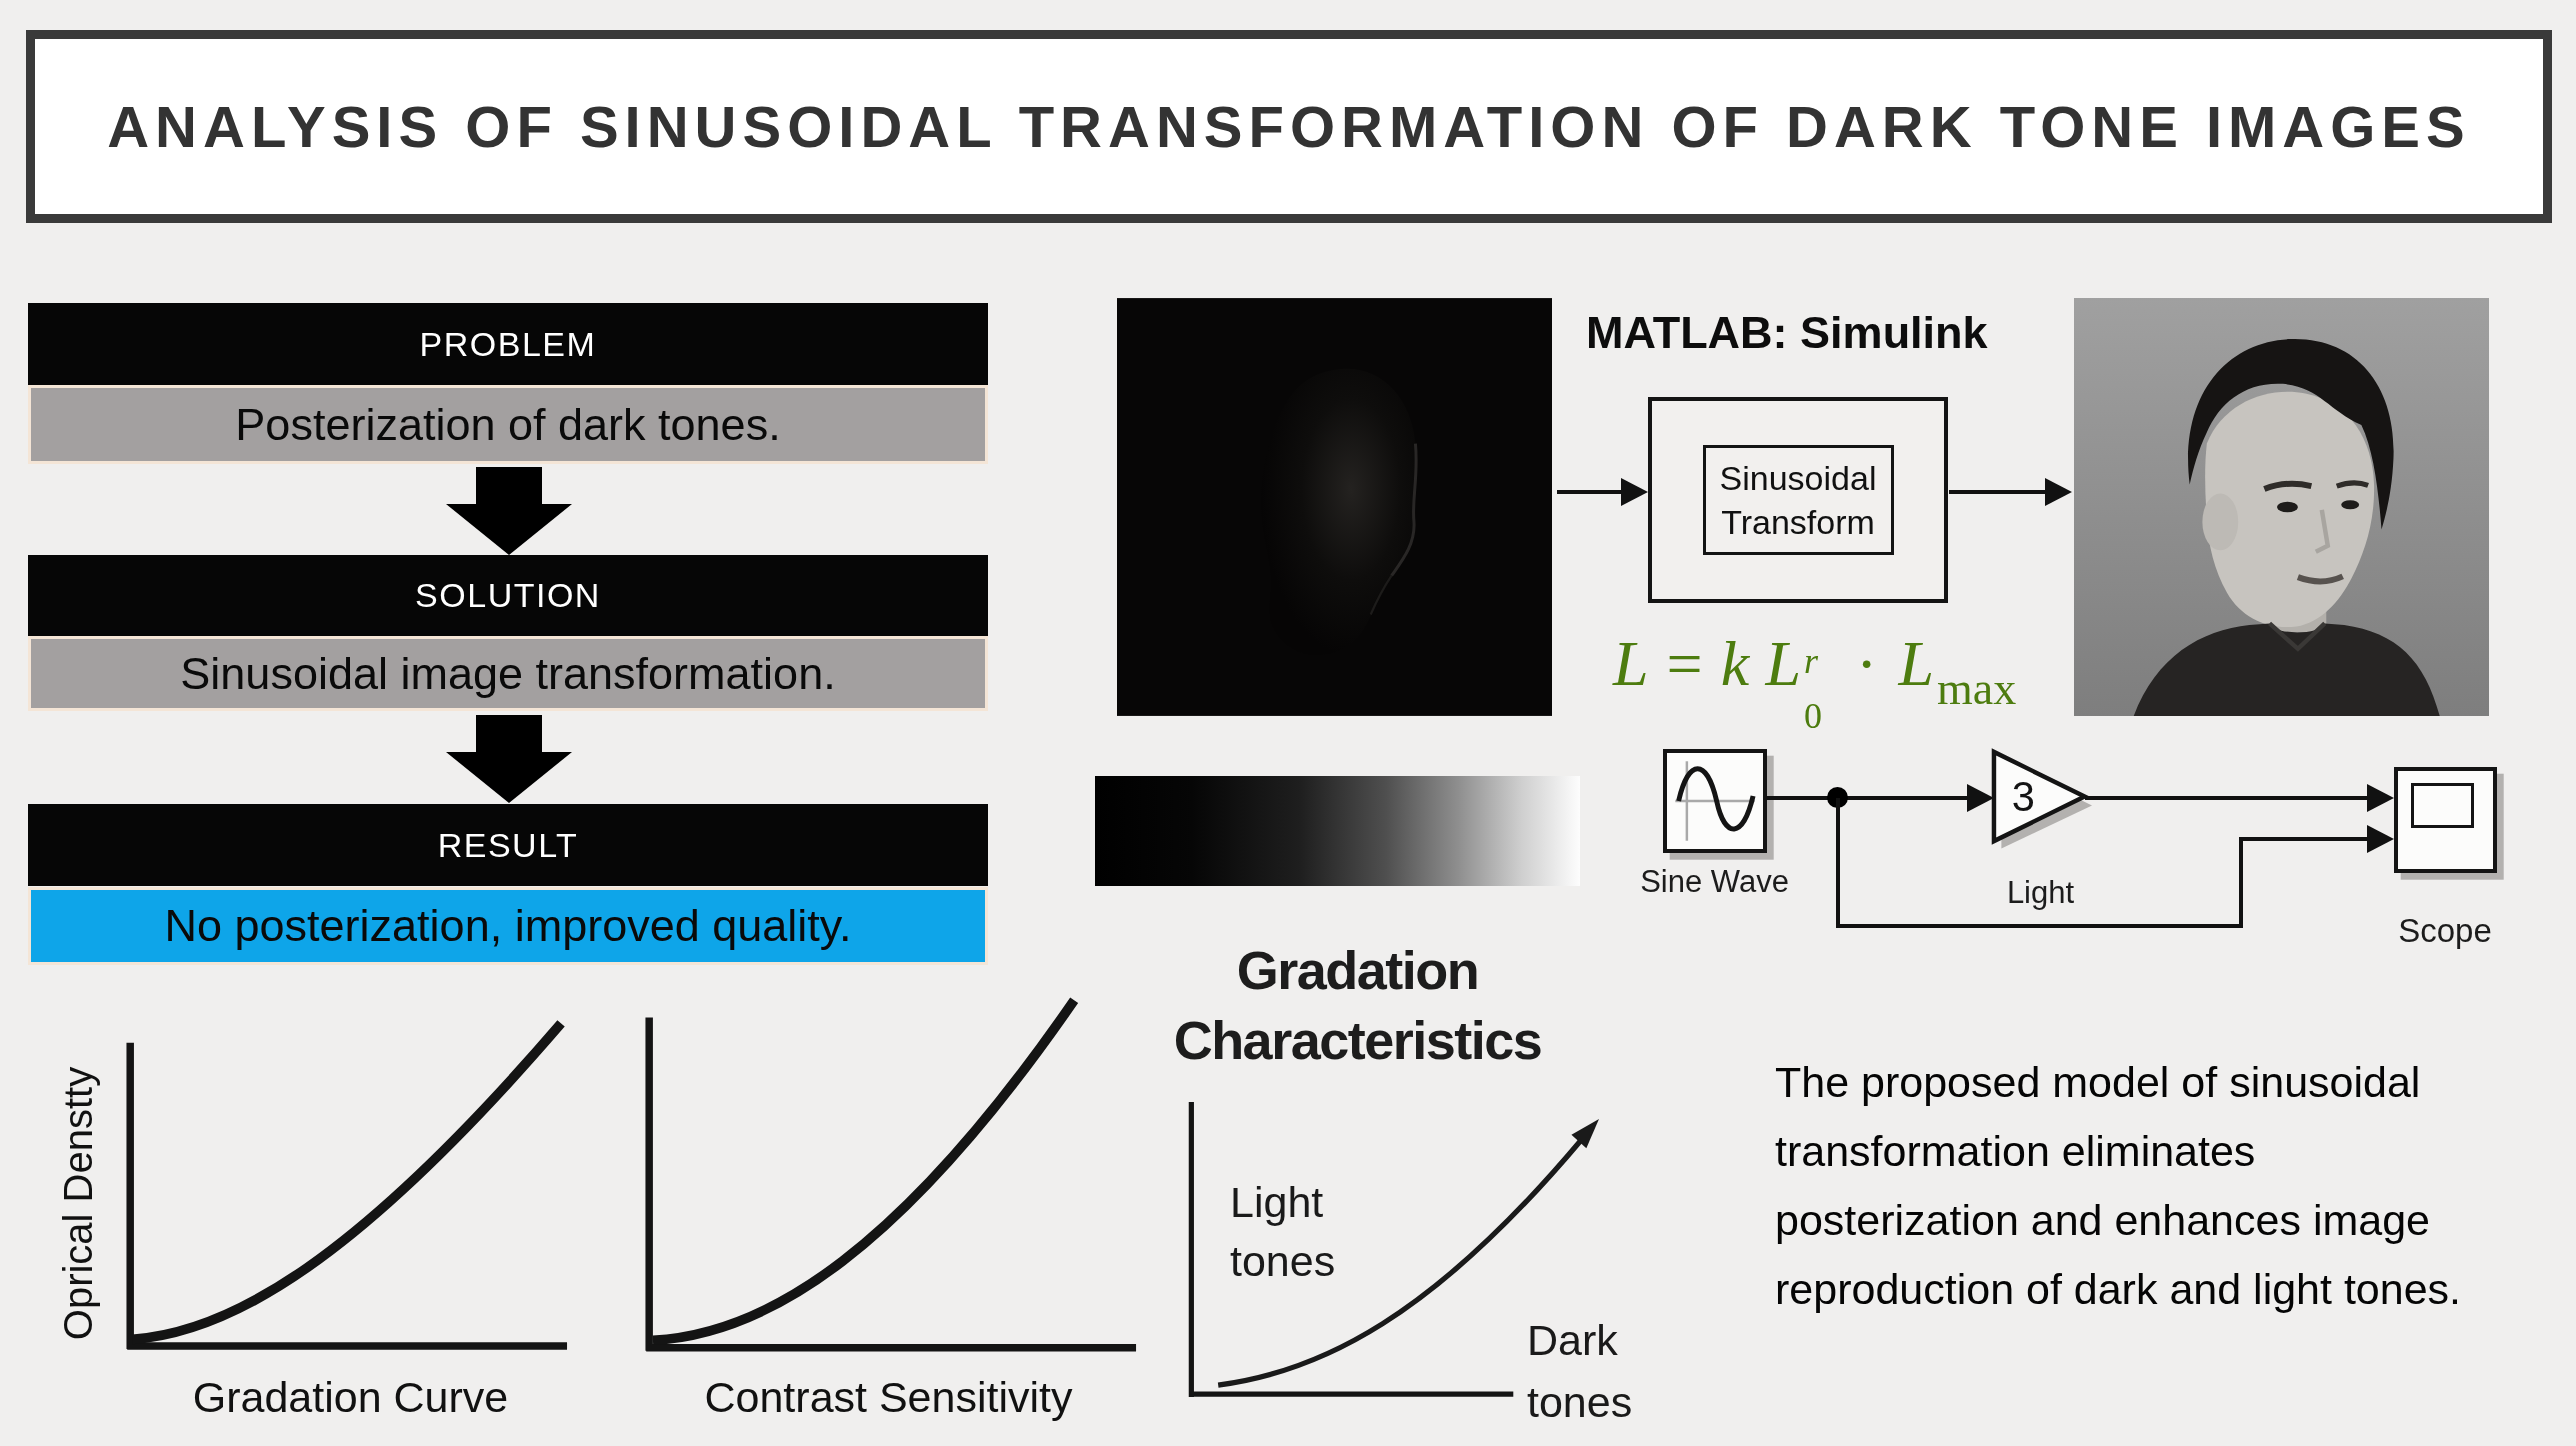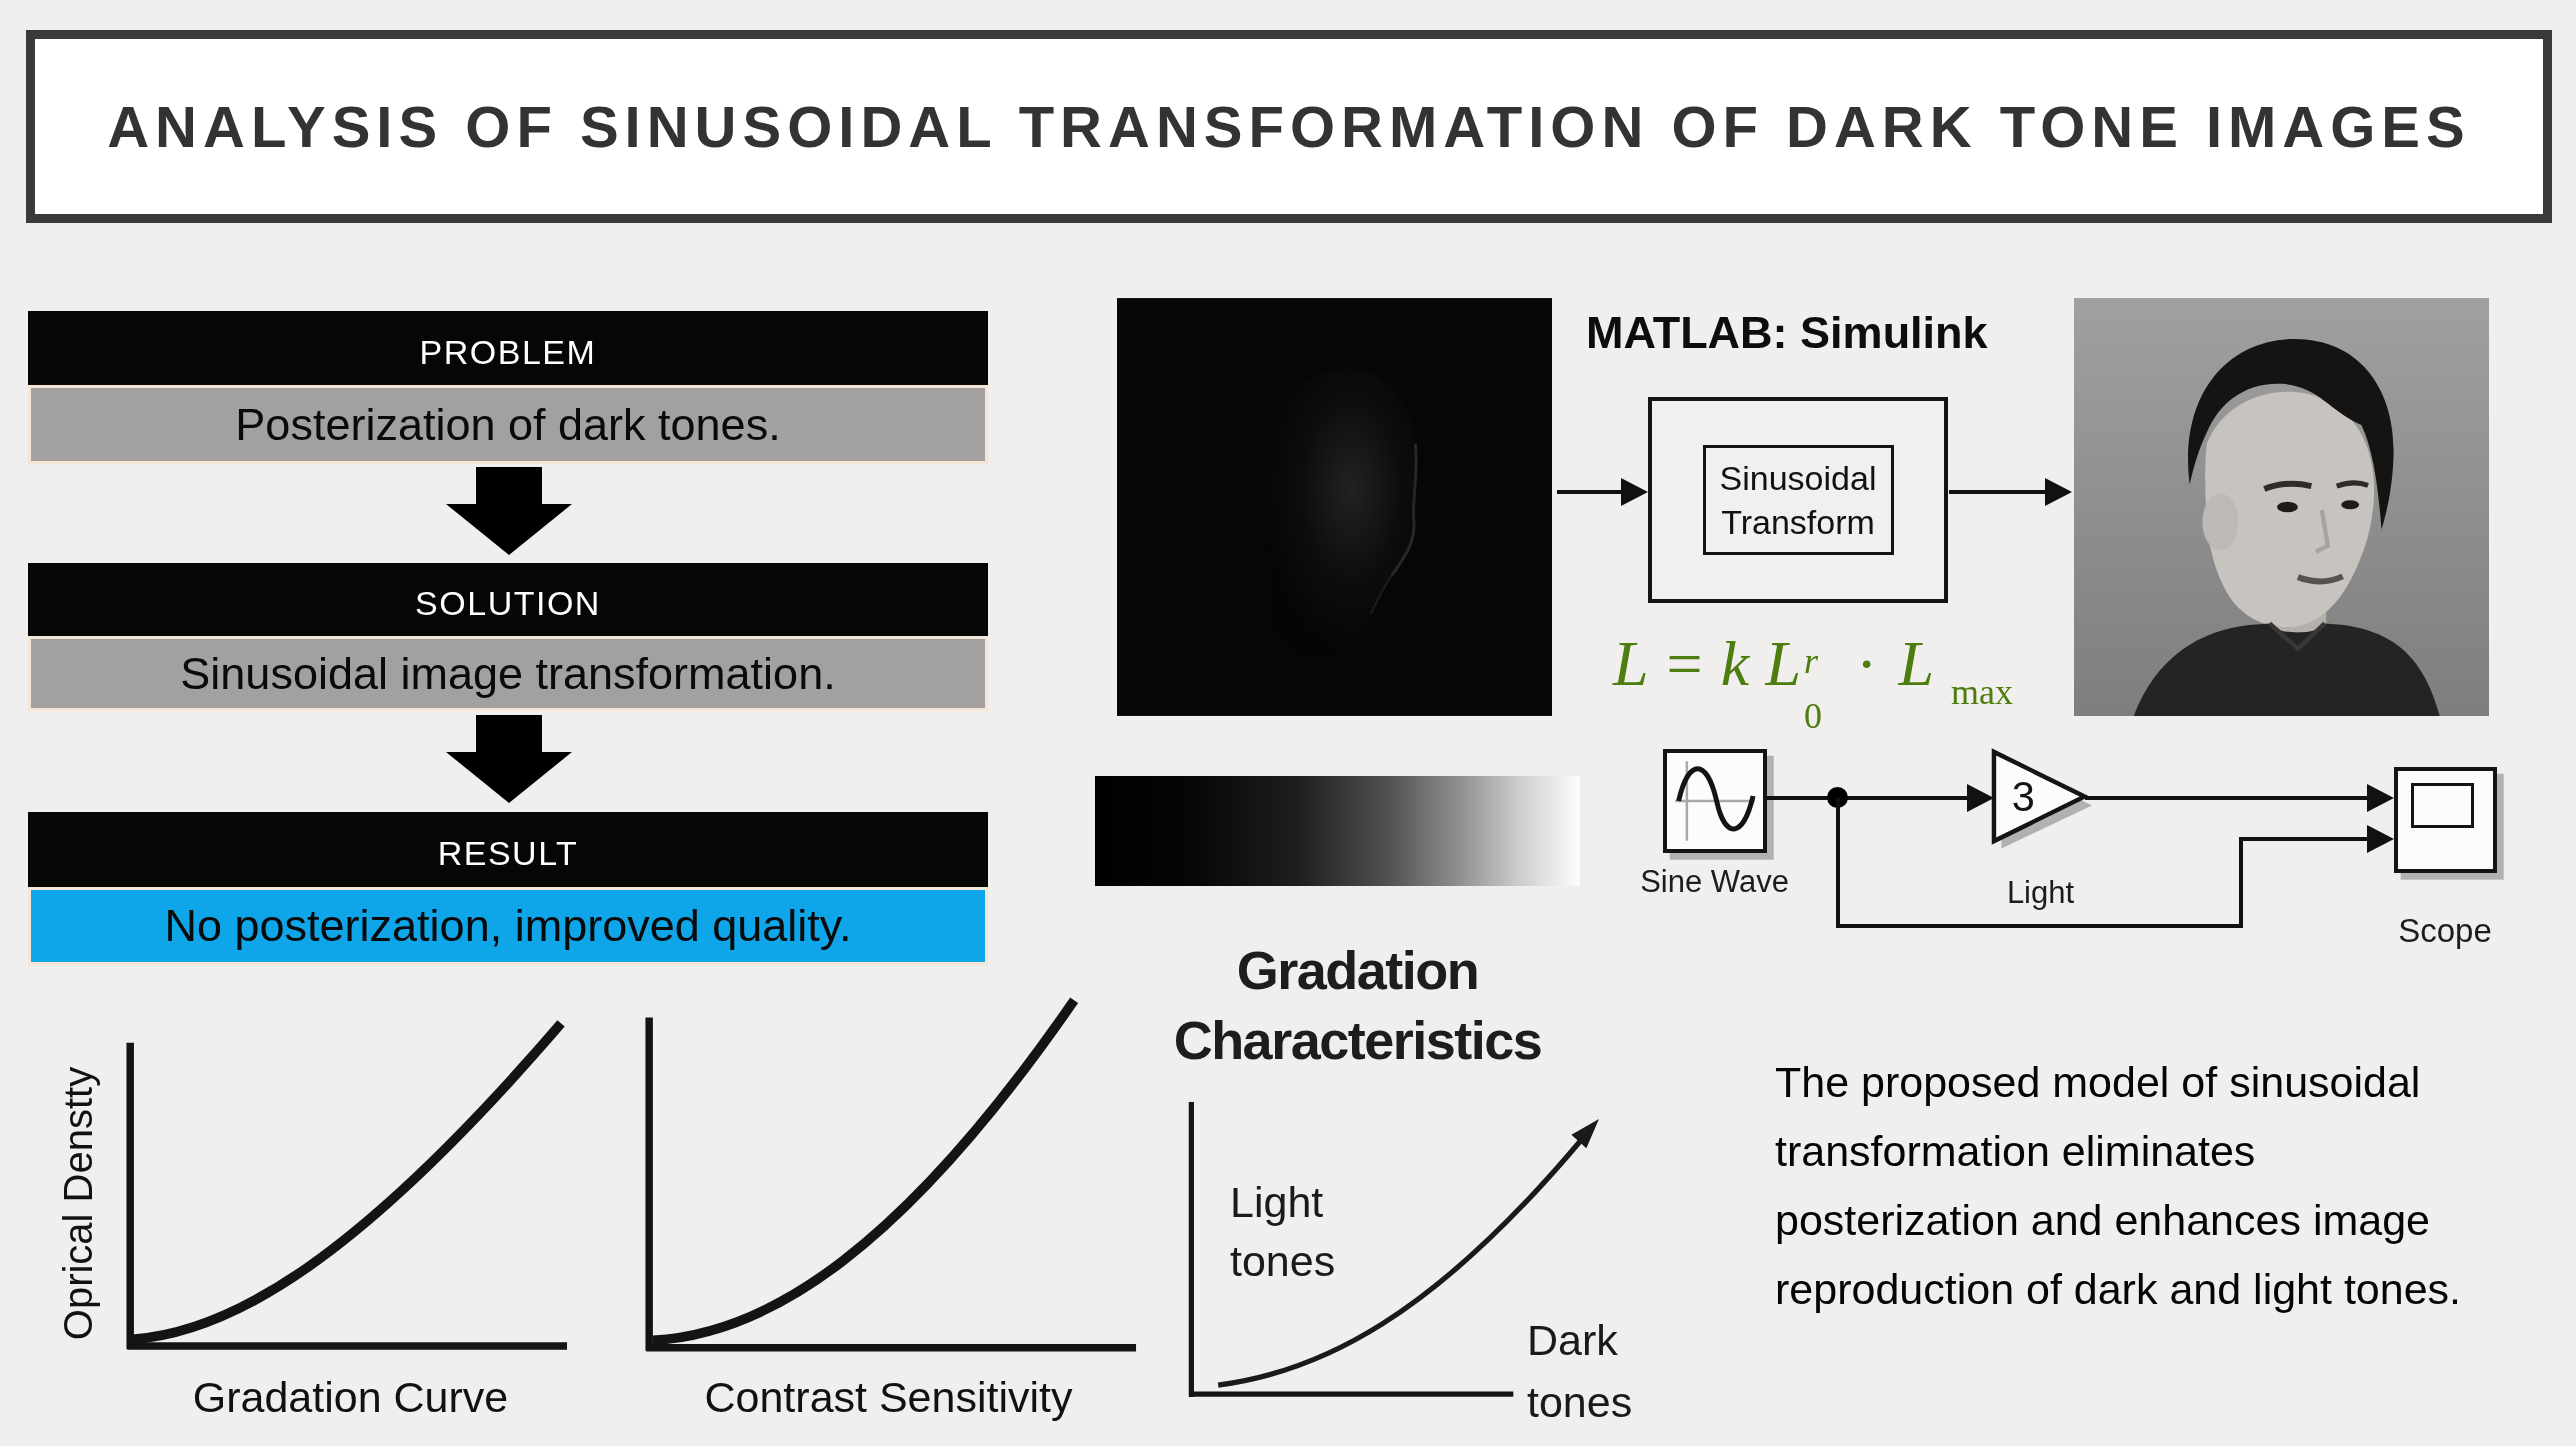--- a/index.html
+++ b/index.html
@@ -18,21 +18,21 @@
     display:flex;align-items:center;justify-content:center;
   }
   .title-text{
     font-size:58px;font-weight:700;letter-spacing:6px;color:#333333;white-space:nowrap;
   }
 
   
   .flow-header{
     left:28px;width:960px;background:#060606;color:#ffffff;
     display:flex;align-items:center;justify-content:center;
-    font-size:34px;letter-spacing:1.5px;margin-top:8px;
+    font-size:34px;letter-spacing:1.5px;
   }
   .flow-body{
     left:28px;width:960px;background:#a3a0a0;
     border:3px solid #f4e5d6;box-sizing:border-box;
     display:flex;align-items:center;justify-content:center;
     font-size:45px;color:#0a0a0a;
   }
   .flow-body.result{background:#0ea5e9;}
   .down-arrow{width:127px;display:flex;flex-direction:column;align-items:center;}
   .down-arrow .stem{width:66px;height:37px;background:#000;}
@@ -63,21 +63,21 @@
   .formula{
     left:1613px;top:627px;font-family:"Liberation Serif",serif;font-style:italic;
     font-size:64px;color:#4d7c0f;white-space:nowrap;
   }
   .formula .f-eq{font-style:normal;margin:0 18px;}
   .formula .f-k{margin-right:16.4px;}
   .formula .f-dot{font-style:normal;margin:0 21px;}
   .stack{display:inline-block;position:relative;width:34px;}
   .stack .sup{position:absolute;left:3px;top:-45px;font-size:36px;}
   .stack .sub{position:absolute;left:3px;top:10.4px;font-size:36px;font-style:normal;}
-  .f-max{font-size:36px;font-style:normal;position:relative;top:19.4px;margin-left:17px;}
+  .f-max{font-size:46px;font-style:normal;position:relative;top:19.4px;margin-left:3px;}
 
   
   .gradient-strip{
     left:1095px;top:776px;width:485px;height:110px;
     background:linear-gradient(90deg,#000 0%,#060606 20%,#1e1e1e 42%,#4f4f4f 60%,#8f8f8f 75%,#cfcfcf 88%,#fdfdfd 100%);
   }
 
   
   .sim-block{
     background:#fcfcfb;border:4.5px solid #141414;box-sizing:border-box;

